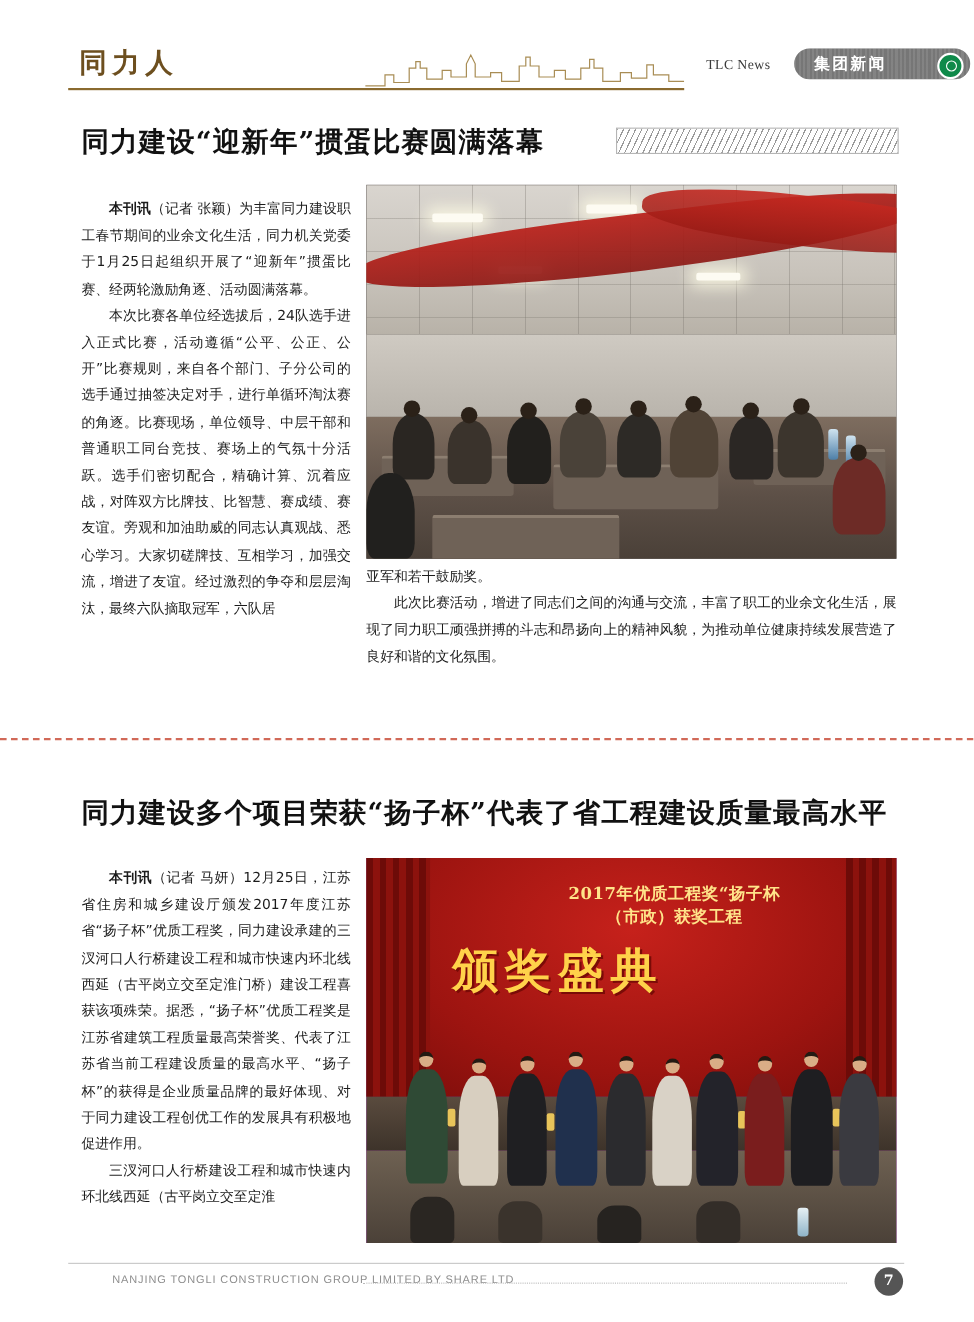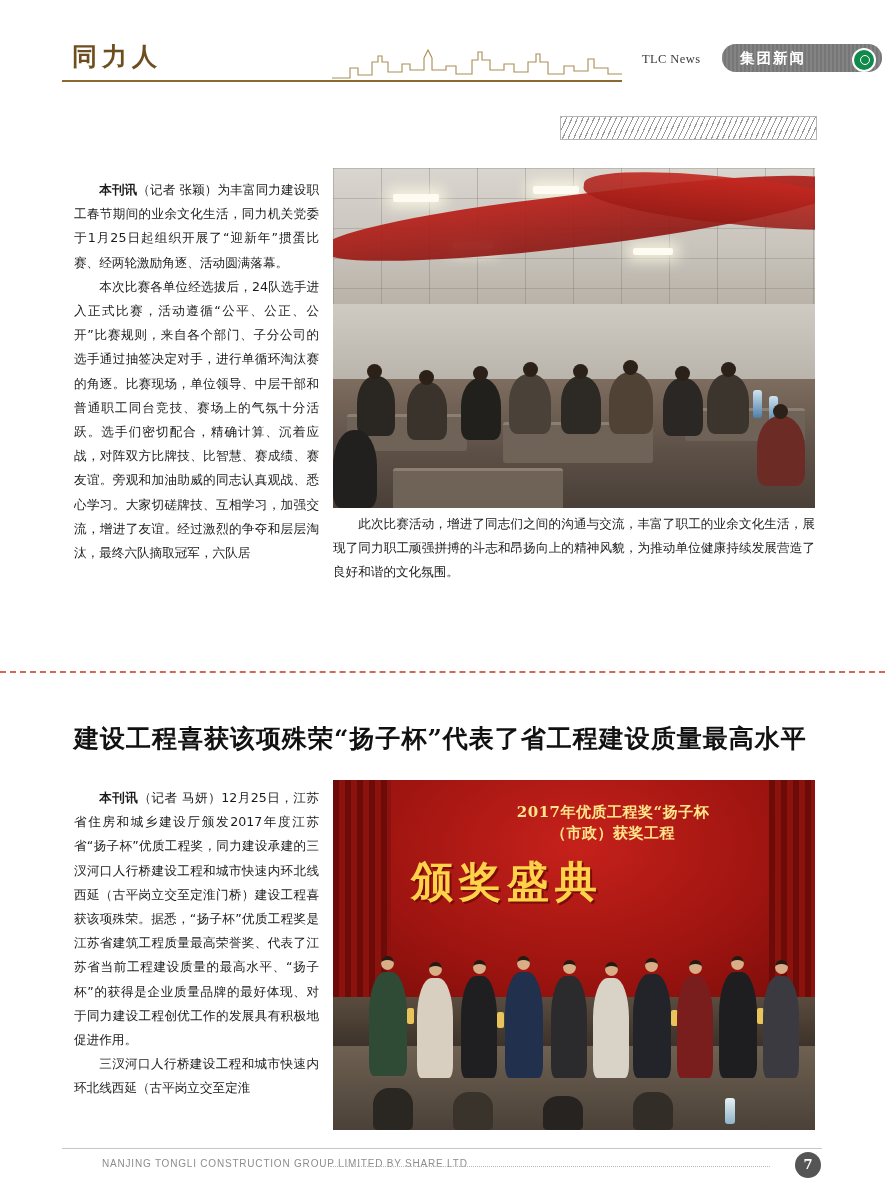--- a/index.html
+++ b/index.html
@@ -433,20 +433,21 @@
 
     <div class="tlc-label">TLC News</div>
 
     <div class="news-pill">
       <div class="pill-stripes"></div>
       <div class="pill-text">集团新闻</div>
       <div class="pill-badge"></div>
     </div>
   </div>
 
+  <div class="headline" id="headline1">同力建设“迎新年”掼蛋比赛圆满落幕</div>
   <div class="hatch" id="hatch1"></div>
 
   <div class="col" id="a1-col1">
     <p><span class="lead">本刊讯</span><span class="reporter">（记者    张颖）</span><span>为丰富同力建设职工春节期间的业余文化生活，同力机关党委于1月25日起组织开展了“迎新年”掼蛋比赛、经两轮激励角逐、活动圆满落幕。</span></p>
     <p>本次比赛各单位经选拔后，24队选手进入正式比赛，活动遵循“公平、公正、公开”比赛规则，来自各个部门、子分公司的选手通过抽签决定对手，进行单循环淘汰赛的角逐。比赛现场，单位领导、中层干部和普通职工同台竞技、赛场上的气氛十分活跃。选手们密切配合，精确计算、沉着应战，对阵双方比牌技、比智慧、赛成绩、赛友谊。旁观和加油助威的同志认真观战、悉心学习。大家切磋牌技、互相学习，加强交流，增进了友谊。经过激烈的争夺和层层淘汰，最终六队摘取冠军，六队居</p>
   </div>
 
   <div id="a1-photo">
     <div class="p1-ceiling"></div>
     <div class="p1-ceilgrid"></div>
@@ -486,26 +487,27 @@
     <div class="p1-person" style="left:330px; top:210px; width:40px; height:58px; background:#2b2724;"></div>
     <div class="p1-head" style="left:342px; top:198px;"></div>
     <div class="p1-person" style="left:374px; top:206px; width:42px; height:60px; background:#3c352d;"></div>
     <div class="p1-head" style="left:388px; top:194px;"></div>
     <div class="p1-person" style="left:424px; top:248px; width:48px; height:70px; background:#6d2b26;"></div>
     <div class="p1-head" style="left:440px; top:236px;"></div>
     <div class="p1-person" style="left:0px;   top:262px; width:44px; height:78px; background:#21201e;"></div>
   </div>
 
   <div class="col" id="a1-col2">
+    <p style="text-indent:0">亚军和若干鼓励奖。</p>
     <p>此次比赛活动，增进了同志们之间的沟通与交流，丰富了职工的业余文化生活，展现了同力职工顽强拼搏的斗志和昂扬向上的精神风貌，为推动单位健康持续发展营造了良好和谐的文化氛围。</p>
   </div>
 
   <div class="dash-divider"></div>
 
-  <div class="headline" id="headline2">建设工程喜获该项殊荣“扬子杯”代表了省工程建设质量最高水平</div>
+  <div class="headline" id="headline2">同力建设多个项目荣获“扬子杯”代表了省工程建设质量最高水平</div>
 
   <div class="col" id="a2-col1">
     <p><span class="lead">本刊讯</span><span class="reporter">（记者    马妍）</span><span>12月25日，江苏省住房和城乡建设厅颁发2017年度江苏省“扬子杯”优质工程奖，同力建设承建的三汊河口人行桥建设工程和城市快速内环北线西延（古平岗立交至定淮门桥）建设工程喜获该项殊荣。据悉，“扬子杯”优质工程奖是江苏省建筑工程质量最高荣誉奖、代表了江苏省当前工程建设质量的最高水平、“扬子杯”的获得是企业质量品牌的最好体现、对于同力建设工程创优工作的发展具有积极地促进作用。</span></p>
     <p>三汊河口人行桥建设工程和城市快速内环北线西延（古平岗立交至定淮</p>
   </div>
 
   <div id="a2-photo">
     <div class="p2-wall"></div>
     <div class="p2-curtain-l"></div>
     <div class="p2-curtain-r"></div>

